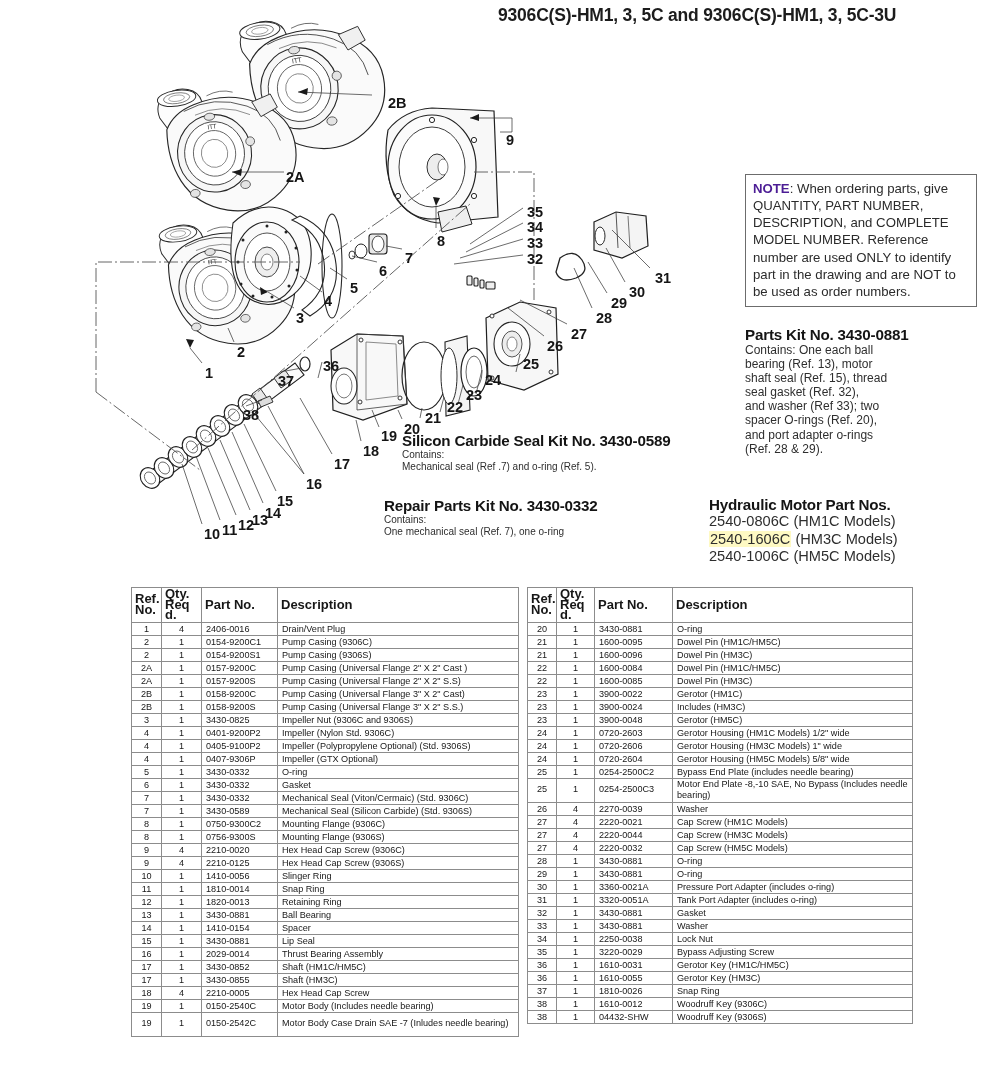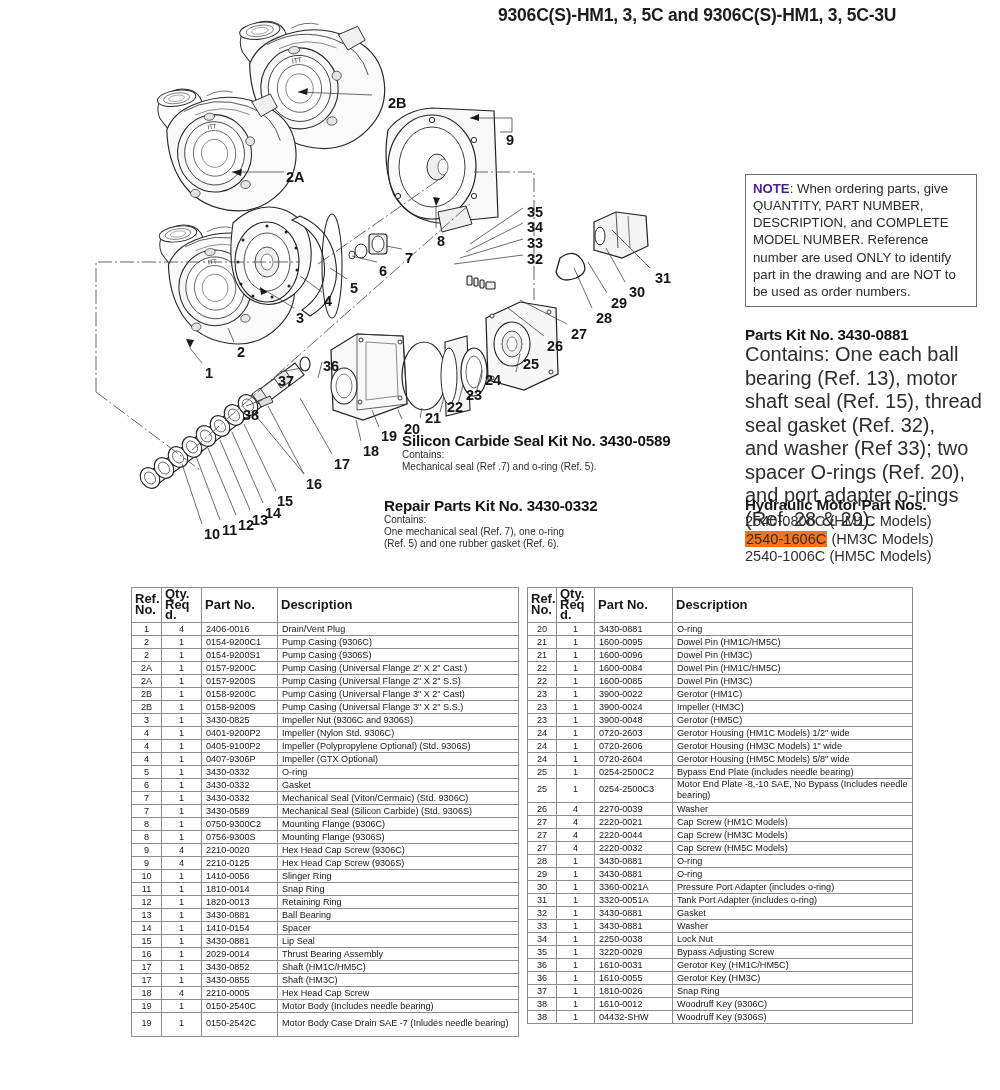--- a/index.html
+++ b/index.html
@@ -59,23 +59,23 @@
   }
   .kit-line {
     font-size: 10px;
     line-height: 1.18;
     white-space: nowrap;
   }
 
   #kit-silicon { left: 402px; top: 432px; width: 345px; }
   #kit-repair  { left: 384px; top: 497px; width: 345px; }
   #kit-parts   { left: 745px; top: 326px; width: 255px; }
-  #kit-hyd     { left: 745px; top: 496px; width: 255px; }
-
-  #kit-parts .kit-line { font-size: 20px; line-height: 1.175; }
+  #kit-hyd     { left: 709px; top: 496px; width: 255px; }
+
+  #kit-parts .kit-line { font-size: 12px; line-height: 1.175; }
   #kit-hyd .kit-line   { font-size: 14.6px; line-height: 1.20; }
 
   .hl {
     background: #f5b48a;
     padding: 0 1px;
   }
 
   
   .parts-table {
     position: absolute;
@@ -420,40 +420,39 @@
 <div id="kit-silicon" class="kit-block">
   <div class="kit-title">Silicon Carbide Seal Kit No. 3430-0589</div>
   <div class="kit-line">Contains:</div>
   <div class="kit-line">Mechanical seal (Ref .7) and o-ring (Ref. 5).</div>
 </div>
 
 <div id="kit-repair" class="kit-block">
   <div class="kit-title">Repair Parts Kit No. 3430-0332</div>
   <div class="kit-line">Contains:</div>
   <div class="kit-line">One mechanical seal (Ref. 7), one o-ring</div>
-  <div class="kit-line">(Ref. 5) and one rubber gasket (Ref. 6).</div>
 </div>
 
 <div id="kit-parts" class="kit-block">
   <div class="kit-title">Parts Kit No. 3430-0881</div>
   <div class="kit-line">Contains: One each ball</div>
   <div class="kit-line">bearing (Ref. 13), motor</div>
   <div class="kit-line">shaft seal (Ref. 15), thread</div>
   <div class="kit-line">seal gasket (Ref. 32),</div>
   <div class="kit-line">and washer (Ref 33); two</div>
   <div class="kit-line">spacer O-rings (Ref. 20),</div>
   <div class="kit-line">and port adapter o-rings</div>
   <div class="kit-line">(Ref. 28 &amp; 29).</div>
 </div>
 
 <div id="kit-hyd" class="kit-block">
   <div class="kit-title">Hydraulic Motor Part Nos.</div>
   <div id="hyd-rows">
       <div class="kit-line"><span>2540-0806C</span><span> (HM1C Models)</span></div>
-      <div class="kit-line"><span class="hl" style="background: #f97316;">2540-1606C</span><span> (HM3C Models)</span></div>
+      <div class="kit-line"><span class="hl" style="background: #fef9c3;">2540-1606C</span><span> (HM3C Models)</span></div>
       <div class="kit-line"><span>2540-1006C</span><span> (HM5C Models)</span></div>
     </div>
 </div>
 
 <table class="parts-table" id="table-left">
   <colgroup>
       <col class="w-ref">
       <col class="w-qty">
       <col class="w-part">
       <col>
@@ -717,21 +716,21 @@
       <tr>
         <td class="c-ref">23</td>
         <td class="c-qty">1</td>
         <td class="c-part">3900-0022</td>
         <td class="c-desc">Gerotor (HM1C)</td>
       </tr>
       <tr>
         <td class="c-ref">23</td>
         <td class="c-qty">1</td>
         <td class="c-part">3900-0024</td>
-        <td class="c-desc">Impeller (HM3C)</td>
+        <td class="c-desc">Includes (HM3C)</td>
       </tr>
       <tr>
         <td class="c-ref">23</td>
         <td class="c-qty">1</td>
         <td class="c-part">3900-0048</td>
         <td class="c-desc">Gerotor (HM5C)</td>
       </tr>
       <tr>
         <td class="c-ref">24</td>
         <td class="c-qty">1</td>

